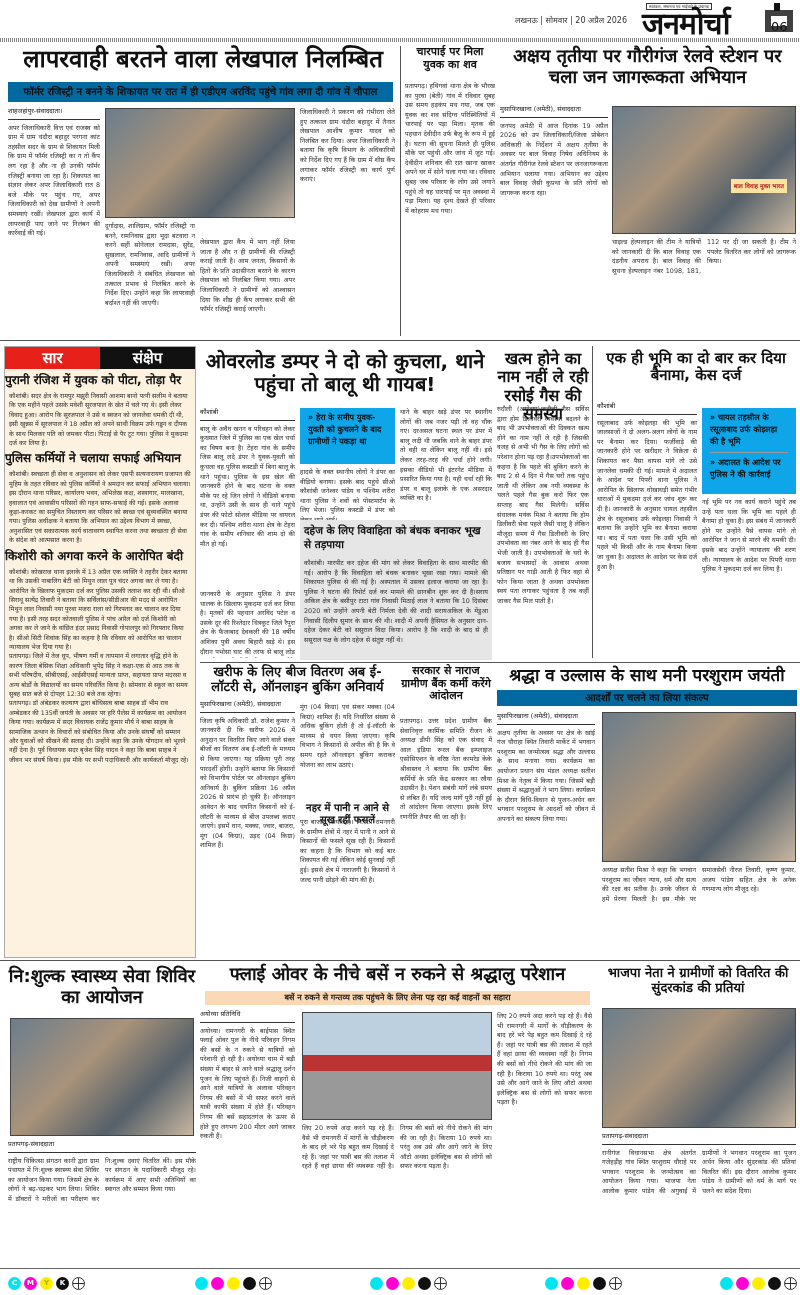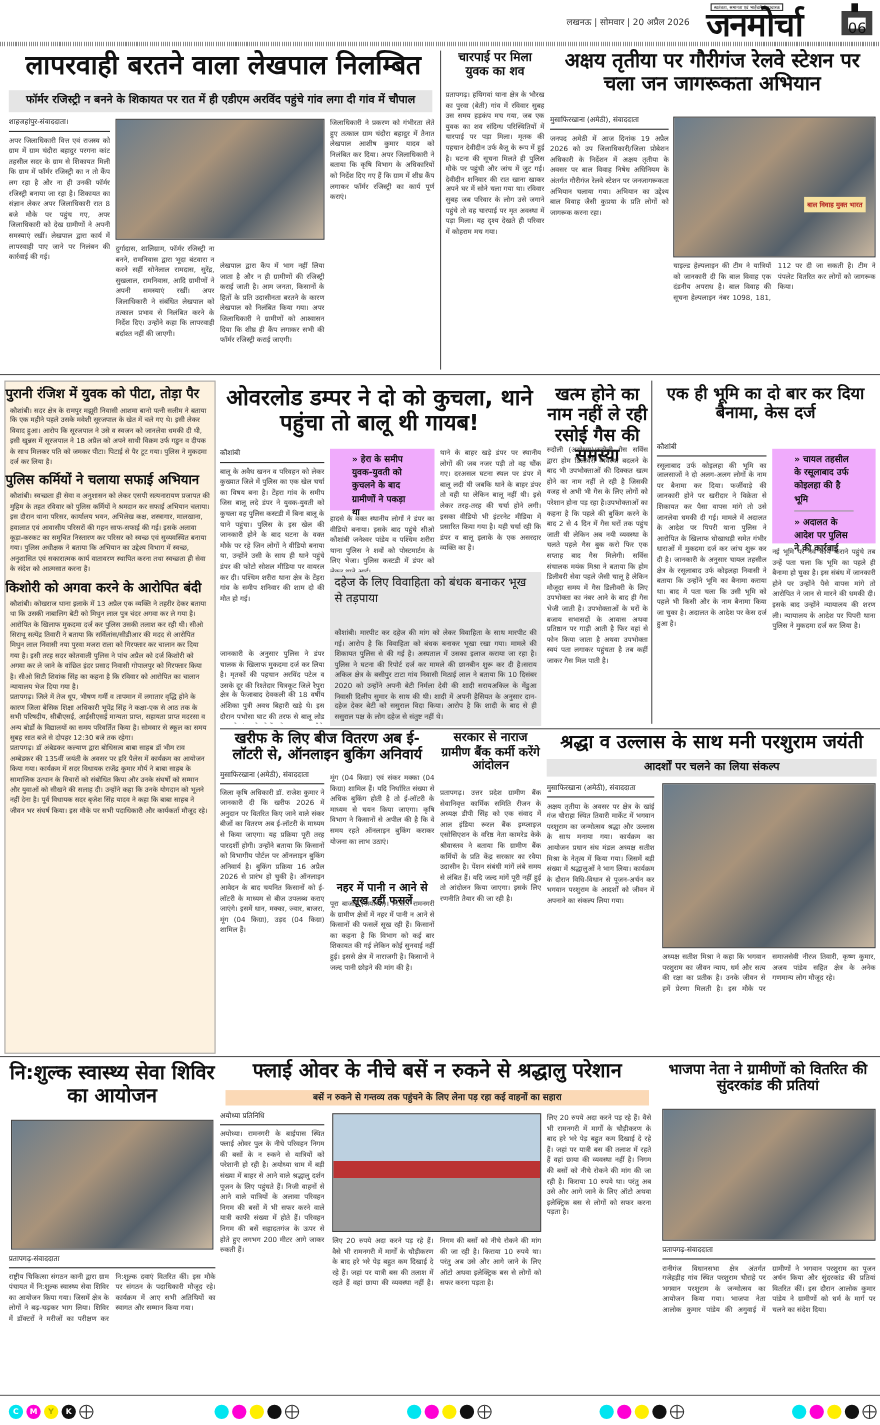--- a/index.html
+++ b/index.html
@@ -11,25 +11,25 @@
 .tag.red{background:#e8201a}.tag.blk{background:#111}
 .dateline{left:515px;top:14px;font-size:8px;color:#333}
 .logo{left:642px;top:4px;font-size:30px;font-weight:bold;letter-spacing:-1px;line-height:32px}
 .tagline{left:646px;top:3px;font-size:4px;border:1px solid #333;padding:0 2px}
 .pageno{left:765px;top:10px;width:28px;height:22px;border:6px solid #404040;font-size:13px;text-align:center;line-height:22px}
 .rule{height:4px;background:repeating-linear-gradient(90deg,#888 0 1px,#fff 1px 2px)}
 .h1{font-weight:bold;color:#111;text-align:center;line-height:1.15}
 .col{font-size:6.4px;line-height:9.6px;color:#333;text-align:justify;overflow:hidden}
 .col p{margin-bottom:0}
 .byline{font-size:6.5px;color:#222;border-bottom:1px solid #333;padding-bottom:2px;margin-bottom:4px}
-.yellow{background:#e5e5e5}
+.yellow{background:#0369a1}
 .photo{background:linear-gradient(135deg,#6b7d8c,#a9937a 40%,#55606a 70%,#c9b7a0);border:1px solid #444}
 .box-cream{background:#fdf2e0}
 .box-grey{background:#e6e6e6}
-.pull{background:#f0abfc;font-size:8px;font-weight:bold;padding:4px 20px;line-height:12px}
+.pull{background:#0ea5e9;font-size:8px;font-weight:bold;padding:4px 8px;line-height:12px}
 .sar{display:flex;height:22px}
 .sar div{flex:1;color:#fff;font-weight:bold;text-align:center;font-size:15px;line-height:22px}
 .brief-h{font-size:12px;font-weight:bold;text-align:left;line-height:16px;margin:3px 0}
 .brief-t{font-size:6.3px;line-height:9.4px;color:#333;padding:0 4px}
 .vr{width:1px;background:#555}
 .hr{height:1px;background:#555}
 .footer{left:0;top:1268px;width:800px;height:27px;border-top:1px solid #666}
 .cmyk{position:absolute;top:8px;display:flex;gap:3px}
 .dot{width:13px;height:13px;border-radius:50%;font-size:7px;color:#fff;text-align:center;line-height:13px;font-weight:bold}
 .reg{width:13px;height:13px;border-radius:50%;border:1px solid #333;background:linear-gradient(#333,#333) center/1px 100% no-repeat,linear-gradient(#333,#333) center/100% 1px no-repeat}
@@ -74,20 +74,24 @@
   <p>जनपद अमेठी में आज दिनांक 19 अप्रैल 2026 को उप जिलाधिकारी/जिला प्रोबेशन अधिकारी के निर्देशन में अक्षय तृतीया के अवसर पर बाल विवाह निषेध अधिनियम के अंतर्गत गौरीगंज रेलवे स्टेशन पर जनजागरूकता अभियान चलाया गया। अभियान का उद्देश्य बाल विवाह जैसी कुप्रथा के प्रति लोगों को जागरूक करना रहा।</p>
 </div>
 <div class="abs photo" style="left:612px;top:106px;width:184px;height:128px">
   <div style="position:absolute;right:8px;bottom:40px;background:#f8e3a0;font-size:6px;padding:3px;font-weight:bold;color:#b02020">बाल विवाह मुक्त भारत</div>
 </div>
 <div class="abs col" style="left:612px;top:238px;width:184px;height:96px;column-count:2;column-gap:6px">चाइल्ड हेल्पलाइन की टीम ने यात्रियों को जानकारी दी कि बाल विवाह एक दंडनीय अपराध है। बाल विवाह की सूचना हेल्पलाइन नंबर 1098, 181, 112 पर दी जा सकती है। टीम ने पंपलेट वितरित कर लोगों को जागरूक किया।</div>
 
 <div class="abs hr" style="left:0;top:340px;width:800px"></div>
 
 <div class="abs box-cream" style="left:4px;top:346px;width:192px;height:612px;border:1px solid #aaa">
+  <div class="sar">
+    <div style="background:#e8201a">सार</div>
+    <div style="background:#111">संक्षेप</div>
+  </div>
   <div class="brief-h">पुरानी रंजिश में युवक को पीटा, तोड़ा पैर</div>
   <div class="brief-t">कौशांबी। सदर क्षेत्र के रामपुर मझूरी निवासी आशमा बानो पत्नी सलीम ने बताया कि एक महीने पहले उसके मवेशी सूरजपाल के खेत में चले गए थे। इसी लेकर विवाद हुआ। आरोप कि सूरजपाल ने उसे व स्वजन को जानलेवा धमकी दी थी, इसी खुन्नस में सूरजपाल ने 18 अप्रैल को अपने साथी विक्रम उर्फ गड्ढन व दीपक के साथ मिलकर पति को जमकर पीटा। पिटाई से पैर टूट गया। पुलिस ने मुकदमा दर्ज कर लिया है।</div>
   <div class="brief-h">पुलिस कर्मियों ने चलाया सफाई अभियान</div>
   <div class="brief-t">कौशांबी। स्वच्छता ही सेवा व अनुशासन को लेकर एसपी सत्यनारायण प्रजापत की मुहिम के तहत रविवार को पुलिस कर्मियों ने श्रमदान कर सफाई अभियान चलाया। इस दौरान थाना परिसर, कार्यालय भवन, अभिलेख कक्ष, शस्त्रागार, मालखाना, हवालात एवं आवासीय परिसरों की गहन साफ-सफाई की गई। इसके अलावा कूड़ा-करकट का समुचित निस्तारण कर परिसर को स्वच्छ एवं सुव्यवस्थित बनाया गया। पुलिस अधीक्षक ने बताया कि अभियान का उद्देश्य विभाग में स्वच्छ, अनुशासित एवं सकारात्मक कार्य वातावरण स्थापित करना तथा स्वच्छता ही सेवा के संदेश को आत्मसात करना है।</div>
   <div class="brief-h">किशोरी को अगवा करने के आरोपित बंदी</div>
   <div class="brief-t">कौशांबी। कोखराज थाना इलाके में 13 अप्रैल एक व्यक्ति ने तहरीर देकर बताया था कि उसकी नाबालिग बेटी को मिथुन लाल पुत्र चंदर अगवा कर ले गया है। आरोपित के खिलाफ मुकदमा दर्ज कर पुलिस उसकी तलाश कर रही थी। सीओ सिराथू सत्येंद्र तिवारी ने बताया कि सर्विलांस/सीडीआर की मदद से आरोपित मिथुन लाल निवासी नया पुरवा मजरा राला को गिरफ्तार कर चालान कर दिया गया है। इसी तरह सदर कोतवाली पुलिस ने पांच अप्रैल को दर्ज किशोरी को अगवा कर ले जाने के वांछित इंदर प्रसाद निवासी गोपालपुर को गिरफ्तार किया है। सीओ सिटी शिवांक सिंह का कहना है कि रविवार को आरोपित का चालान न्यायालय भेज दिया गया है।</div>
   <div class="brief-t">प्रतापगढ़। जिले में तेज धूप, भीषण गर्मी व तापमान में लगातार वृद्धि होने के कारण जिला बेसिक शिक्षा अधिकारी भूपेंद्र सिंह ने कक्षा-एक से आठ तक के सभी परिषदीय, सीबीएसई, आईसीएसई मान्यता प्राप्त, सहायता प्राप्त मदरसा व अन्य बोर्डों के विद्यालयों का समय परिवर्तित किया है। सोमवार से स्कूल का समय सुबह सात बजे से दोपहर 12:30 बजे तक रहेगा।</div>
   <div class="brief-t">प्रतापगढ़। डॉ अंबेडकर कल्याण द्वारा बोधिसत्व बाबा साहब डॉ भीम राव अम्बेडकर की 135वीं जयंती के अवसर पर हरि पैलेस में कार्यक्रम का आयोजन किया गया। कार्यक्रम में सदर विधायक राजेंद्र कुमार मौर्य ने बाबा साहब के सामाजिक उत्थान के विचारों को संबोधित किया और उनके संघर्षों को सम्मान और युवाओं को सीखने की सलाह दी। उन्होंने कहा कि उनके योगदान को भूलने नहीं देना है। पूर्व विधायक सदर बृजेश सिंह यादव ने कहा कि बाबा साहब ने जीवन भर संघर्ष किया। इस मौके पर सभी पदाधिकारी और कार्यकर्ता मौजूद रहे।</div>
 </div>
 
@@ -97,21 +101,21 @@
   <p>बालू के अवैध खनन व परिवहन को लेकर कुख्यात जिले में पुलिस का एक खेल चर्चा का विषय बना है। टेंहरा गांव के समीप जिस बालू लदे डंपर ने युवक-युवती को कुचला वह पुलिस कस्टडी में बिना बालू के थाने पहुंचा। पुलिस के इस खेल की जानकारी होने के बाद घटना के वक्त मौके पर रहे जिन लोगों ने वीडियो बनाया था, उन्होंने उसी के साथ ही थाने पहुंचे डंपर की फोटो सोशल मीडिया पर वायरल कर दी। पश्चिम शरीरा थाना क्षेत्र के टेंहरा गांव के समीप शनिवार की शाम दो की मौत हो गई।</p>
 </div>
 <div class="abs pull" style="left:300px;top:408px;width:95px;height:56px">
   <span>» </span><span>हेरा के समीप युवक-युवती को कुचलने के बाद ग्रामीणों ने पकड़ा था</span>
 </div>
 <div class="abs col" style="left:300px;top:468px;width:95px;height:122px">हादसे के वक्त स्थानीय लोगों ने डंपर का वीडियो बनाया। इसके बाद पहुंचे सीओ कौशांबी जनेश्वर पांडेय व पश्चिम शरीरा थाना पुलिस ने शवों को पोस्टमार्टम के लिए भेजा। पुलिस कस्टडी में डंपर को लेकर थाने आई।</div>
 <div class="abs col" style="left:400px;top:408px;width:92px;height:182px">थाने के बाहर खड़े डंपर पर स्थानीय लोगों की जब नजर पड़ी तो वह चौंक गए। दरअसल घटना स्थल पर डंपर में बालू लदी थी जबकि थाने के बाहर डंपर तो वही था लेकिन बालू नहीं थी। इसे लेकर तरह-तरह की चर्चा होने लगी। इसका वीडियो भी इंटरनेट मीडिया में प्रसारित किया गया है। यही चर्चा रही कि डंपर व बालू इलाके के एक असरदार व्यक्ति का है।</div>
 <div class="abs col" style="left:200px;top:590px;width:95px;height:68px">जानकारी के अनुसार पुलिस ने डंपर चालक के खिलाफ मुकदमा दर्ज कर लिया है। मृतकों की पहचान अरविंद पटेल व उसके दूर की रिश्तेदार चित्रकूट जिले रैपुरा क्षेत्र के फैजाबाद देवकली की 18 वर्षीय अंशिका पुत्री अवध बिहारी खड़े थे। इस दौरान पभोसा घाट की तरफ से बालू लोड आ रहे डंपर ने दोनों को कुचलकर मौके पर ही मौत हो गई।</div>
 
 <div class="abs box-grey" style="left:300px;top:520px;width:192px;height:140px;padding:3px 4px">
-  <div style="font-size:10.5px;font-weight:normal;line-height:14px;margin-bottom:20px">दहेज के लिए विवाहिता को बंधक बनाकर भूख से तड़पाया</div>
+  <div style="font-size:10.5px;font-weight:bold;line-height:14px;margin-bottom:8px">दहेज के लिए विवाहिता को बंधक बनाकर भूख से तड़पाया</div>
   <div class="col" style="height:118px">कौशांबी। मारपीट कर दहेज की मांग को लेकर विवाहिता के साथ मारपीट की गई। आरोप है कि विवाहिता को बंधक बनाकर भूखा रखा गया। मामले की शिकायत पुलिस से की गई है। अस्पताल में उसका इलाज कराया जा रहा है। पुलिस ने घटना की रिपोर्ट दर्ज कर मामले की छानबीन शुरू कर दी है।सराय अकिल क्षेत्र के बसीपुर टाटा गांव निवासी मिठाई लाल ने बताया कि 10 दिसंबर 2020 को उन्होंने अपनी बेटी निर्मला देवी की शादी सरायअकिल के मेंडुआ निवासी दिलीप सुमार के साथ की थी। शादी में अपनी हैसियत के अनुसार दान-दहेज देकर बेटी को ससुराल विदा किया। आरोप है कि शादी के बाद से ही ससुराल पक्ष के लोग दहेज से संतुष्ट नहीं थे।</div>
 </div>
 
 <div class="abs h1" style="left:497px;top:350px;width:92px;font-size:16px">खत्म होने का नाम नहीं ले रही रसोई गैस की समस्या</div>
 <div class="abs col" style="left:497px;top:405px;width:92px;height:252px">रुदौली (अयोध्या)।रुदौली गैस सर्विस द्वारा होम डिलीवरी व्यवस्था बदलने के बाद भी उपभोक्ताओं की दिक्कत खत्म होने का नाम नहीं ले रही है जिसकी वजह से अभी भी गैस के लिए लोगों को परेशान होना पड़ रहा है।उपभोक्ताओं का कहना है कि पहले की बुकिंग करने के बाद 2 से 4 दिन में गैस घरों तक पहुंच जाती थी लेकिन अब नयी व्यवस्था के चलते पहले गैस बुक करो फिर एक सप्ताह बाद गैस मिलेगी। सर्विस संचालक मयंक मिश्रा ने बताया कि होम डिलीवरी सेवा पहले जैसी चालू है लेकिन मौजूदा समय में गैस डिलीवरी के लिए उपभोक्ता का नंबर आने के बाद ही गैस भेजी जाती है। उपभोक्ताओं के घरों के बजाय सभासदों के आवास अथवा प्रतिष्ठान पर गाड़ी आती है फिर वहां से फोन किया जाता है अथवा उपभोक्ता स्वयं पता लगाकर पहुंचता है तब कहीं जाकर गैस मिल पाती है।</div>
 
 <div class="abs vr" style="left:592px;top:346px;height:312px"></div>
 
 <div class="abs h1" style="left:597px;top:350px;width:198px;font-size:15px">एक ही भूमि का दो बार कर दिया बैनामा, केस दर्ज</div>
 <div class="abs col" style="left:597px;top:402px;width:100px;height:256px">

